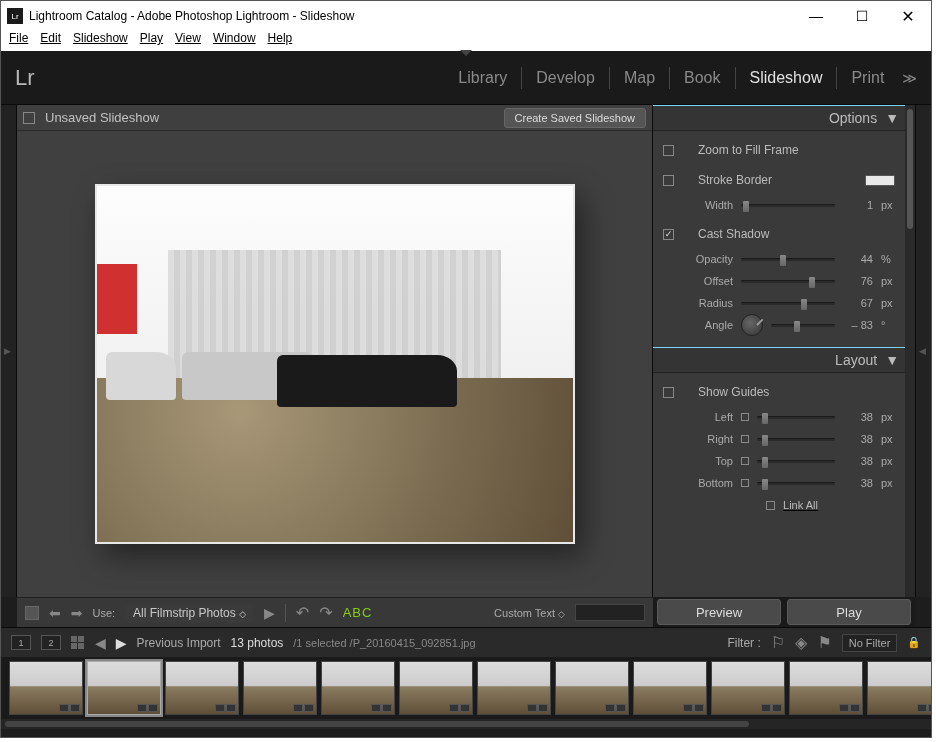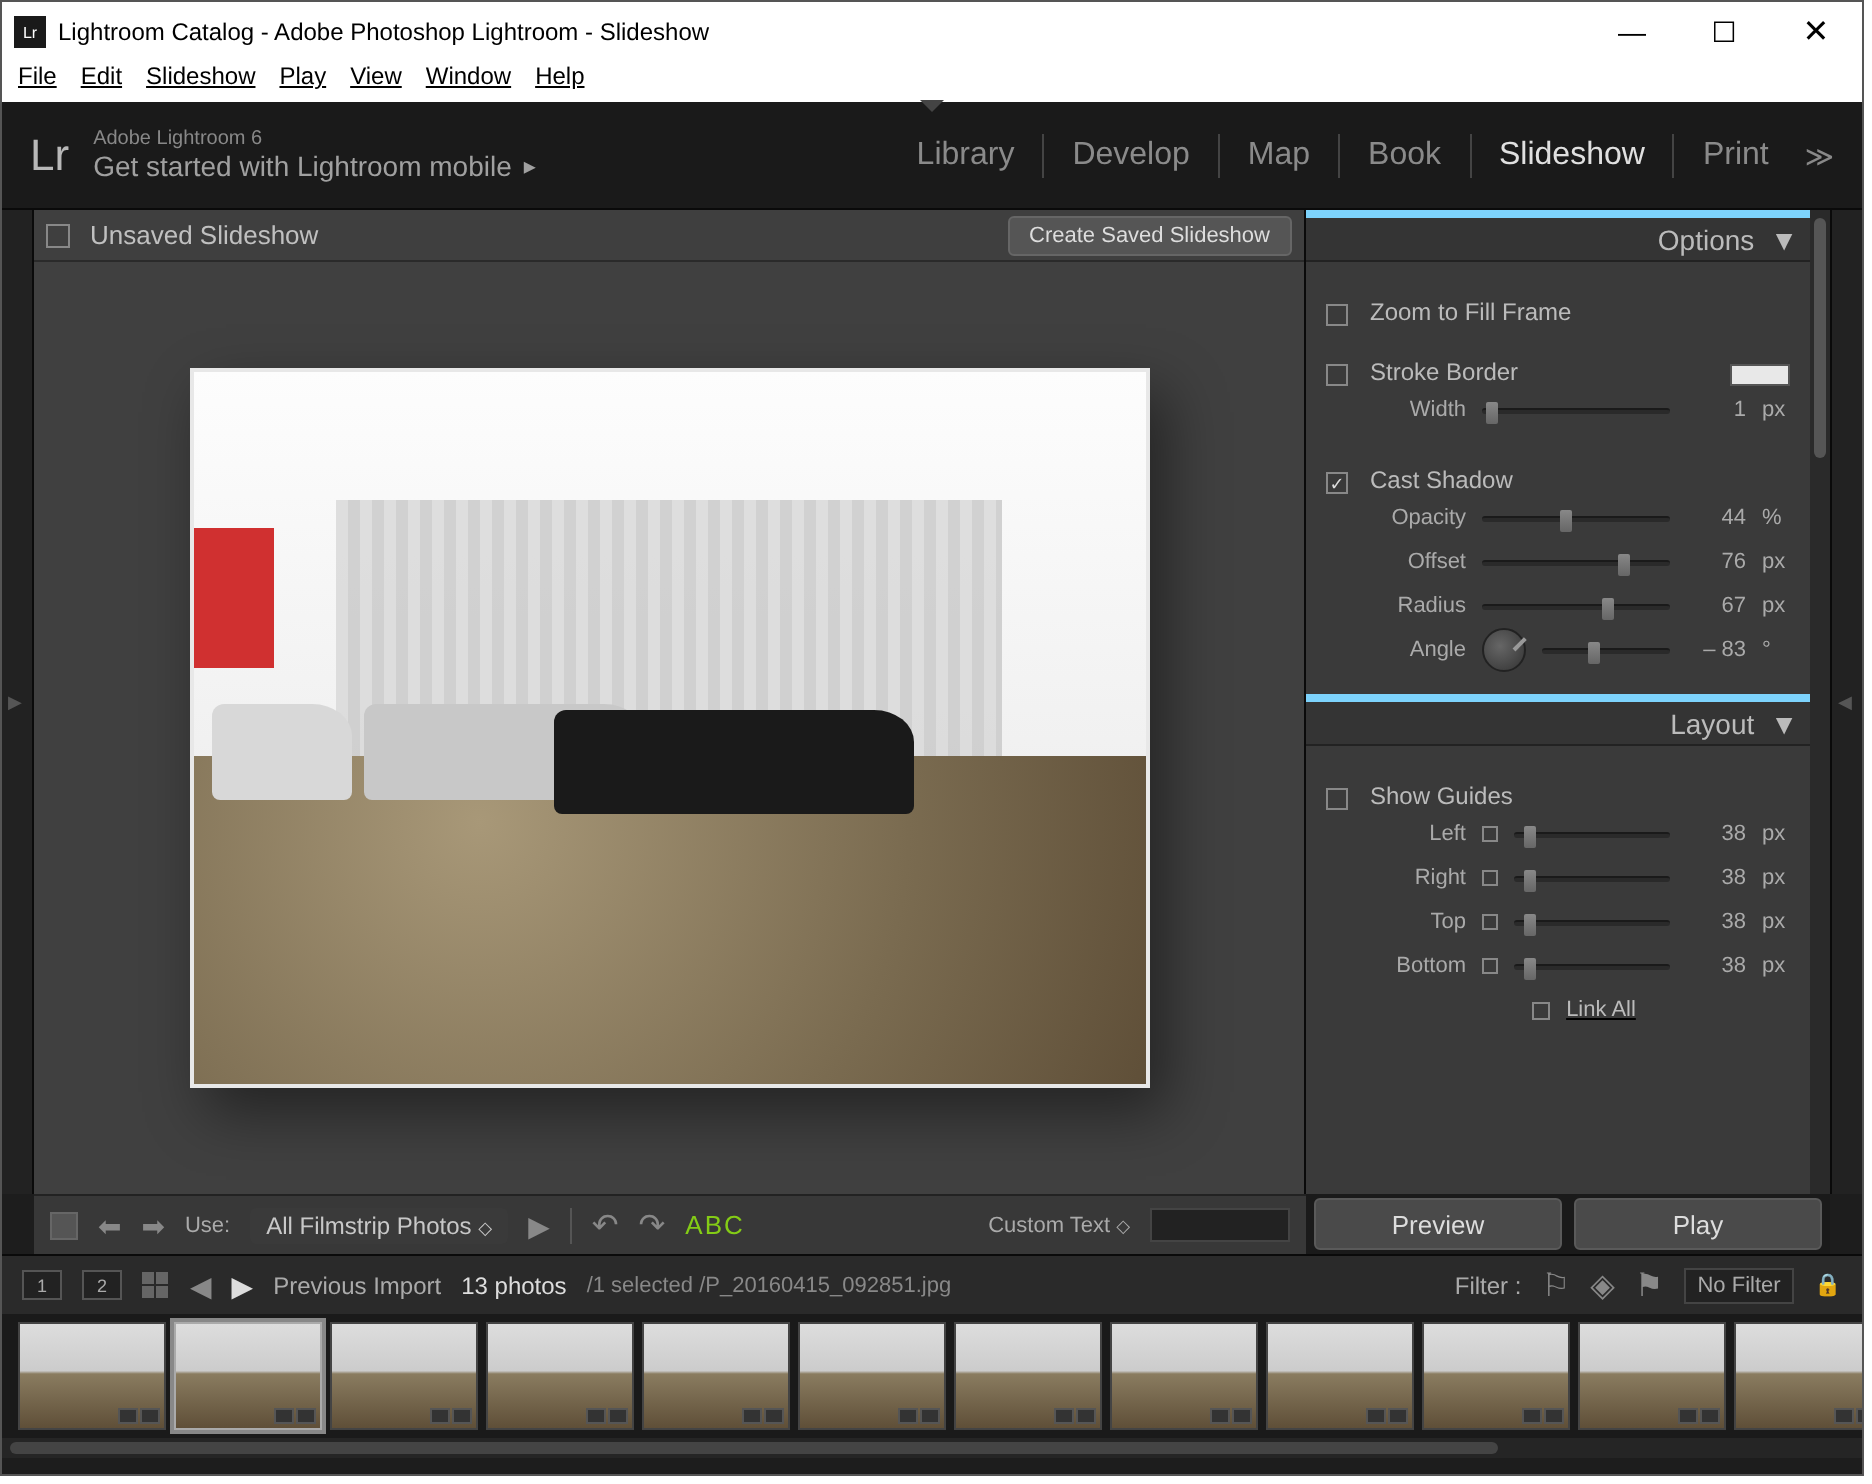--- a/index.html
+++ b/index.html
@@ -59,23 +59,23 @@
 .sky { position:absolute; top:0; left:0; right:0; height:56%; background:linear-gradient(#fdfdfd,#f0f0f0); }
 .bldg { position:absolute; top:18%; width:70%; height:38%; background:repeating-linear-gradient(90deg,#d8d8d8 0 6px,#c8c8c8 6px 12px),repeating-linear-gradient(0deg,#ccc 0 4px,#d2d2d2 4px 8px); left:15%; opacity:.8; }
 .sign { position:absolute; top:22%; left:-2%; width:50px; height:70px; background:#d03030; }
 .car { position:absolute; bottom:40%; border-radius:6px 20px 4px 4px/6px 16px 4px 4px; }
 .car1 { left:18%; width:140px; height:48px; background:#c8c8c8; }
 .car2 { left:38%; width:180px; height:52px; background:#1a1a1a; bottom:38%; }
 .car3 { left:2%; width:70px; height:48px; background:#d8d8d8; }
 .ground { position:absolute; bottom:0; left:0; right:0; height:46%; background:radial-gradient(circle at 30% 20%,#a89878,#7a6b50 60%,#5f4f38); }
 
 
-.panel-hdr { height:26px; background:#343434; display:flex; align-items:center; justify-content:flex-end; padding:0 16px 0 10px; gap:8px; color:#bbb; font-size:14px; border-top:4px solid #7dd3fc; border-bottom:1px solid #222; cursor:pointer; }
+.panel-hdr { height:26px; background:#343434; display:flex; align-items:center; justify-content:flex-end; padding:0 16px 0 10px; gap:8px; color:#bbb; font-size:14px; border-top:1px solid #7dd3fc; border-bottom:1px solid #222; cursor:pointer; }
 .panel-body { padding:6px 20px 10px 10px; }
-.optrow { display:flex; align-items:flex-end; height:26px; gap:11px; }
+.optrow { display:flex; align-items:center; height:26px; gap:24px; }
 .cb { width:11px; height:11px; border:1px solid #888; background:#3a3a3a; display:inline-flex; align-items:center; justify-content:center; font-size:9px; color:#ddd; }
 .cb.checked::after { content:"✓"; }
 .optlabel { color:#bbb; font-size:12px; }
 .swatch { width:30px; height:11px; background:#e8e8e8; border:1px solid #555; margin-left:auto; }
 .sliderrow { display:flex; align-items:center; height:20px; gap:8px; padding-left:20px; margin:2px 0; }
 .slabel { width:50px; text-align:right; color:#aaa; font-size:11px; }
 .track { flex:1; height:3px; background:#2a2a2a; border-radius:2px; position:relative; border-top:1px solid #1a1a1a; }
 .thumb { position:absolute; top:-4px; width:6px; height:11px; background:linear-gradient(#888,#666); border-radius:1px; }
 .sval { width:30px; text-align:right; color:#aaa; font-size:11px; }
 .sunit { width:14px; color:#aaa; font-size:11px; }
@@ -137,27 +137,20 @@
     <span class="menuitem">Slideshow</span>
     <span class="menuitem">Play</span>
     <span class="menuitem">View</span>
     <span class="menuitem">Window</span>
     <span class="menuitem">Help</span>
   </div>
 
   <div class="appbody">
     <div class="tophdr">
       <span class="lr-logo">Lr</span>
-      <div class="branding">
-        <span class="brand-top">Adobe Lightroom 6</span>
-        <span class="brand-bot">
-            <span>Get started with Lightroom mobile</span>
-            <span class="arrow">▸</span>
-          </span>
-      </div>
       <div class="modules">
         <span class="module">Library</span>
         <span class="mod-sep"></span>
         <span class="module">Develop</span>
         <span class="mod-sep"></span>
         <span class="module">Map</span>
         <span class="mod-sep"></span>
         <span class="module">Book</span>
         <span class="mod-sep"></span>
         <span class="module active">Slideshow</span>

